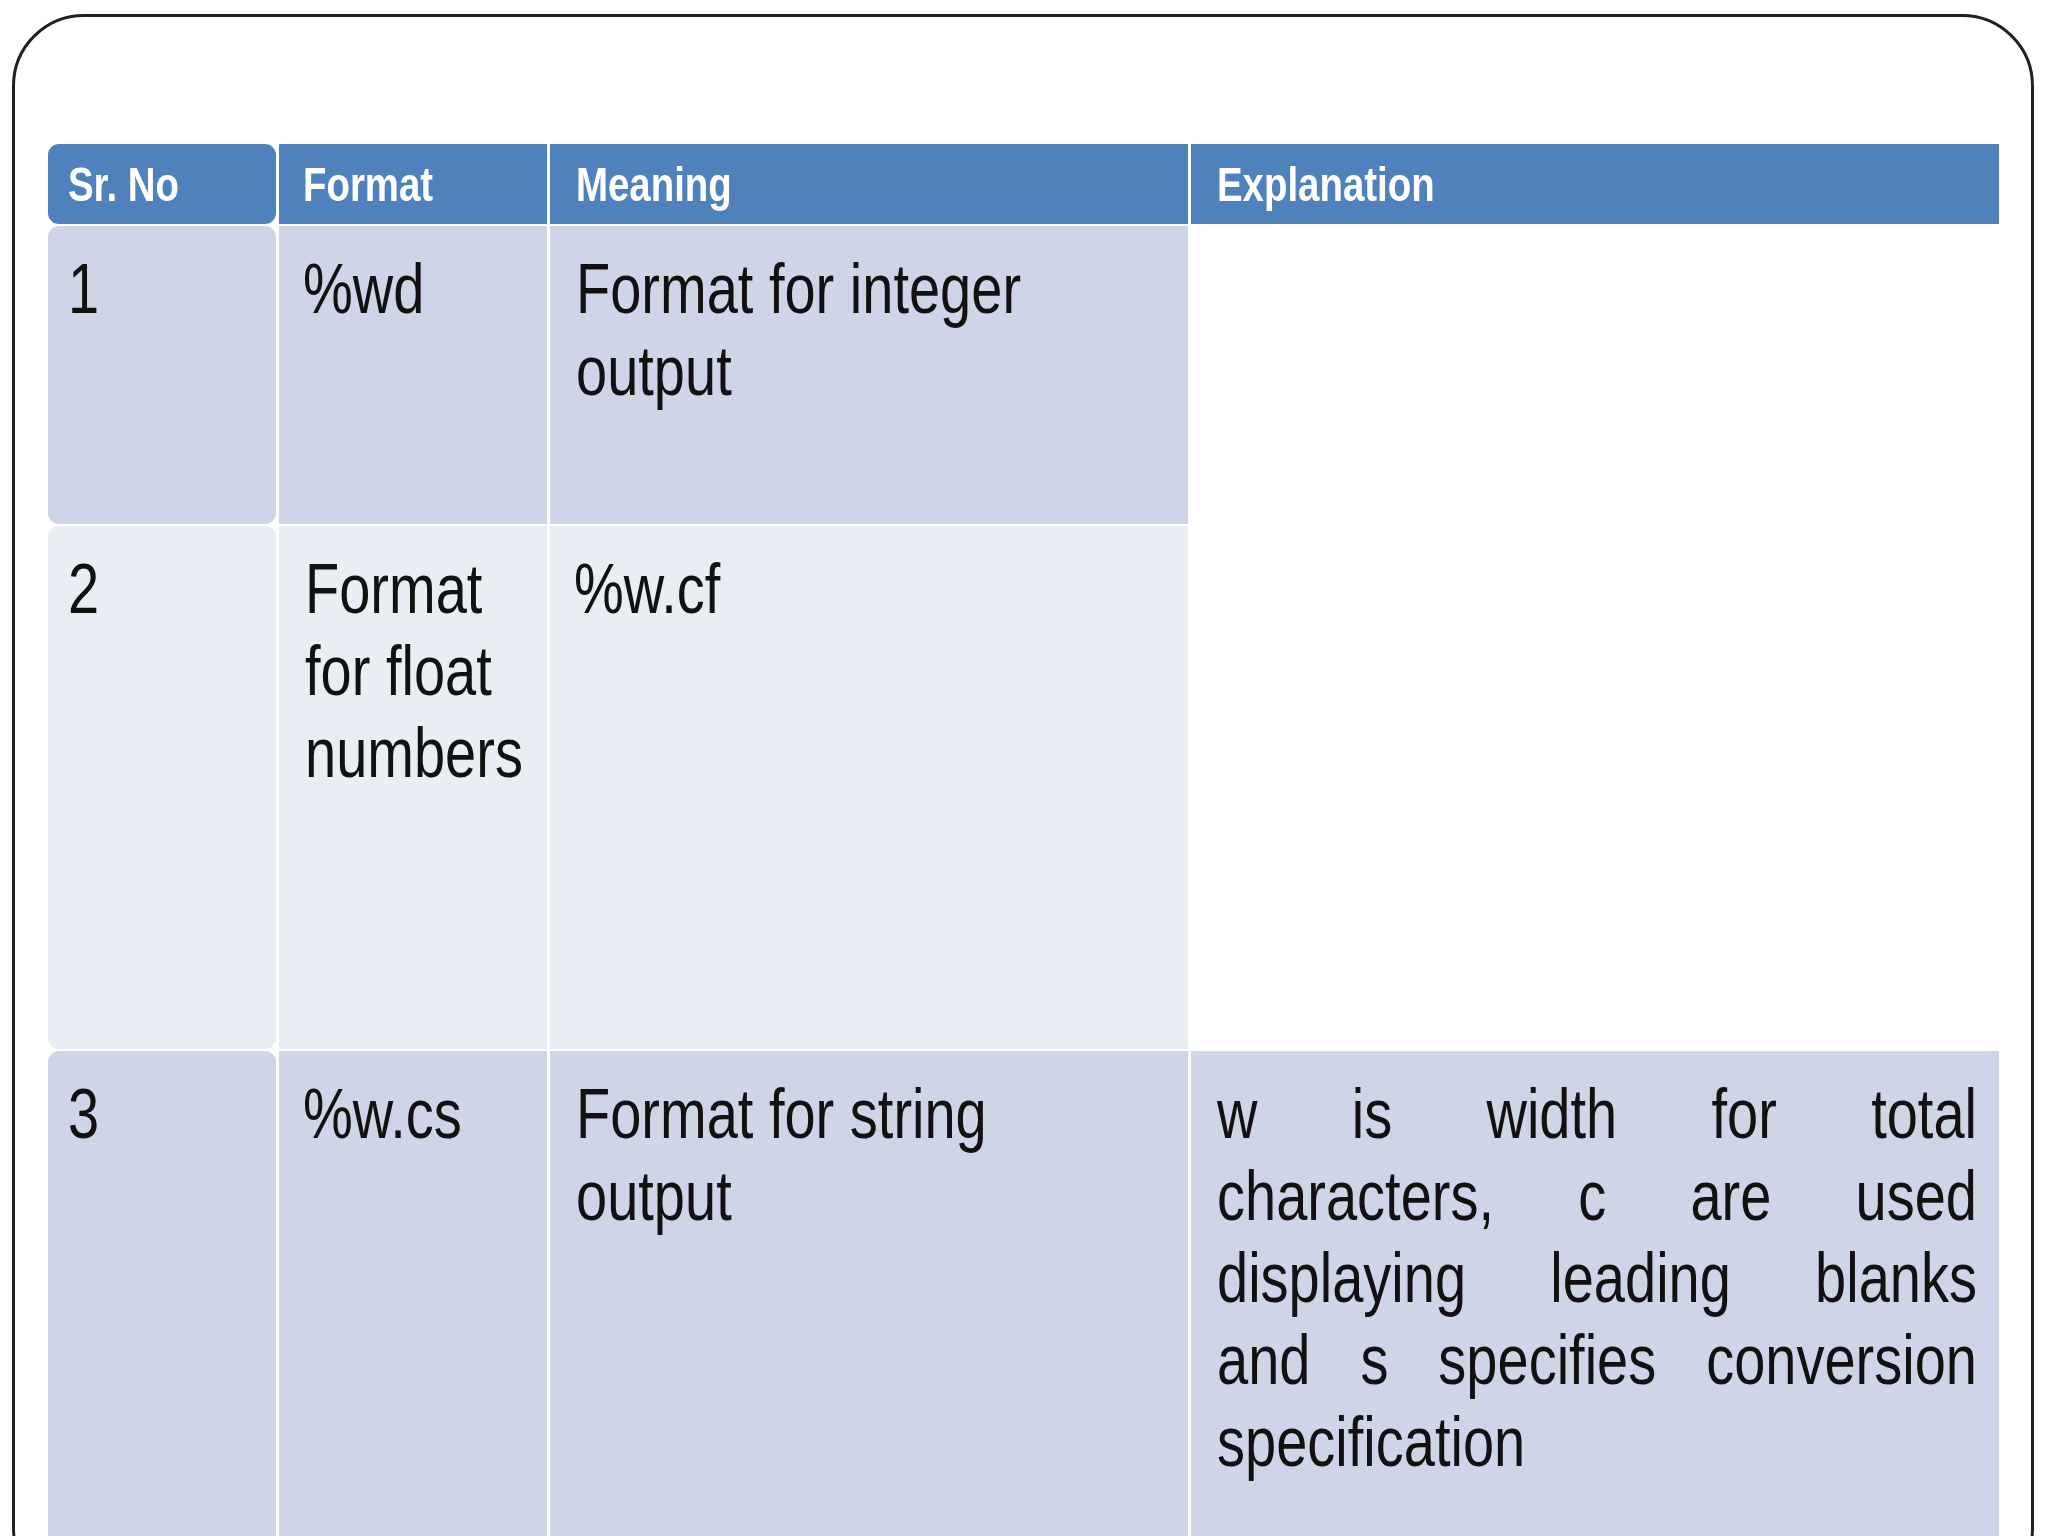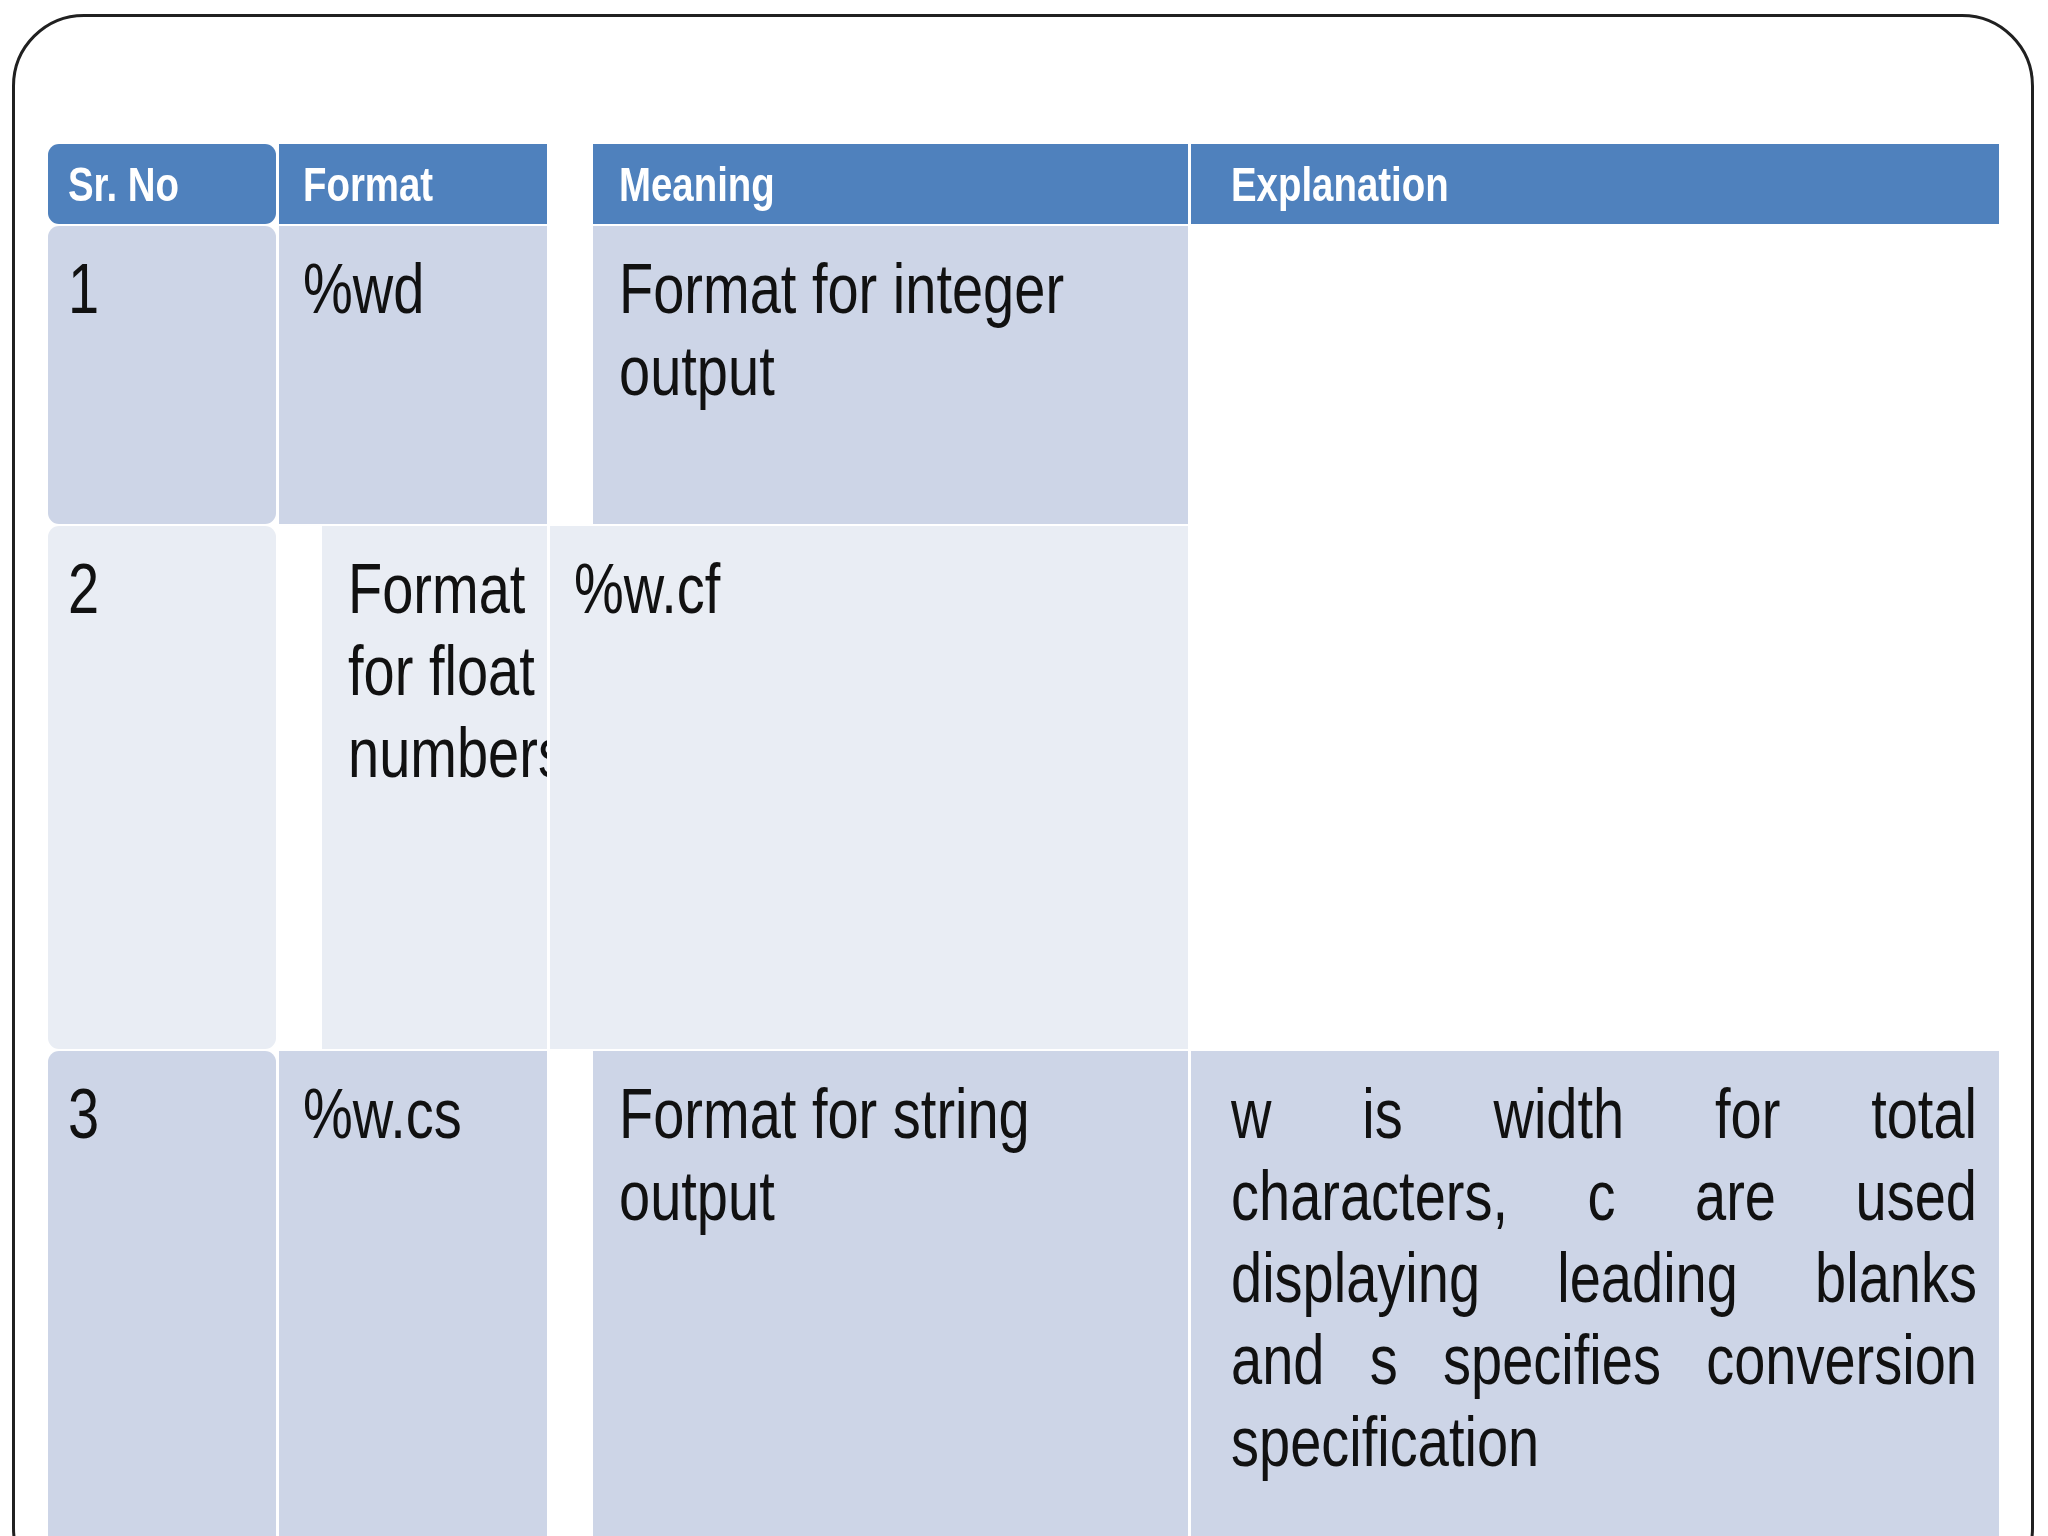--- a/index.html
+++ b/index.html
@@ -74,22 +74,22 @@
     transform-origin: 0 0;
     white-space: nowrap;
   }
   .nw-multi {
     width: 125%;
     transform: scaleX(0.8);
     transform-origin: 0 0;
   }
   .c1 { padding-left: 20px; border-radius: 11px; }
   .c2 { padding-left: 24px; }
-  .c3 { padding-left: 26px; margin-left: 43px; }
-  .c4 { padding-left: 40px; padding-right: 22px; }
+  .c3 { padding-left: 26px; }
+  .c4 { padding-left: 26px; padding-right: 22px; }
   .jl {
     text-align: justify;
     text-align-last: justify;
   }
   .jl.last {
     text-align: left;
     text-align-last: left;
   }
   .ml { text-align: left; }
 </style>

